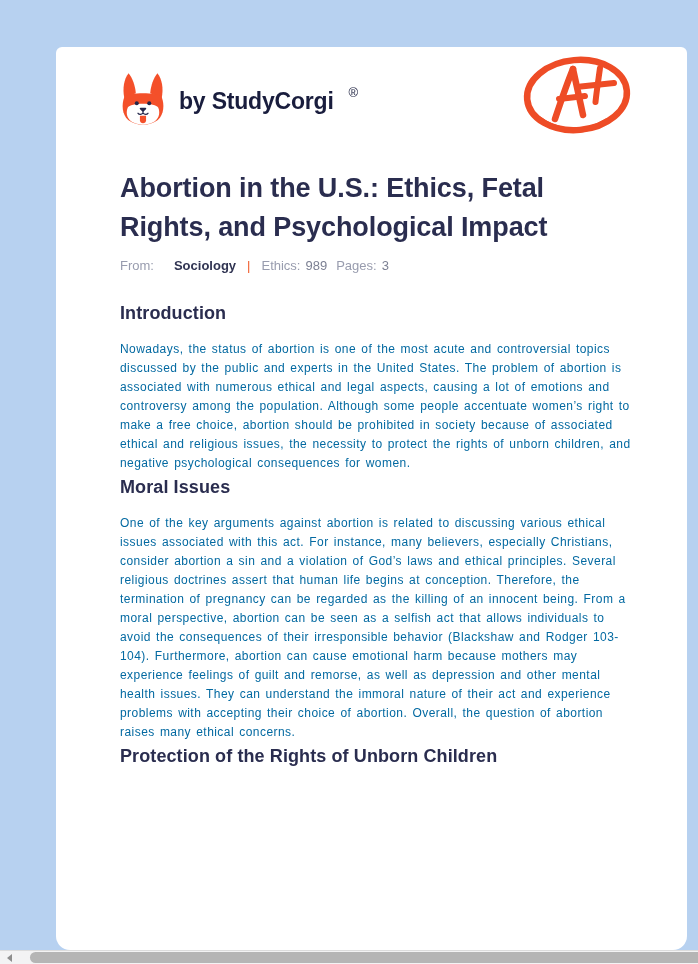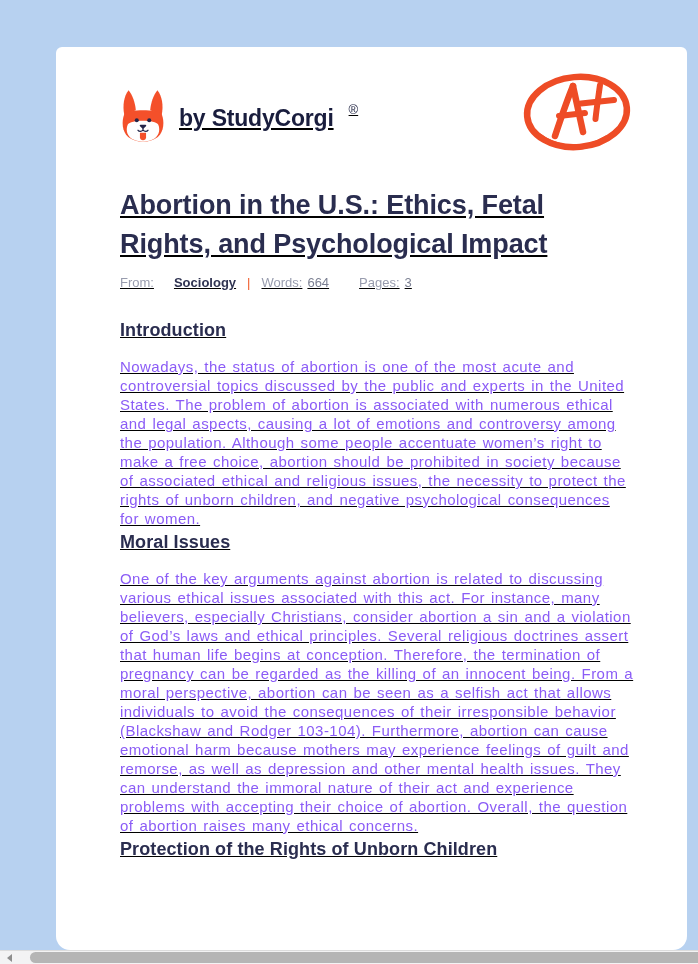--- a/index.html
+++ b/index.html
@@ -10,23 +10,22 @@
     font-family: "Liberation Sans", sans-serif;
     position: relative;
     overflow: hidden;
   }
   .card {
     position: absolute;
     left: 56px; top: 47px;
     width: 631px; height: 903px;
     background: #ffffff;
     border-radius: 6px 6px 14px 14px;
-    padding: 41px 55px 0 64px;
+    padding: 24px 55px 0 64px;
     overflow: hidden;
-    text-decoration: underline;
   }
   .card-header {
     display: flex;
     justify-content: space-between;
     align-items: flex-start;
   }
   .brand { display: flex; align-items: center; gap: 13px; text-decoration: none; cursor: pointer; }
   .brand-text {
     font-size: 23px; font-weight: 800; color: #191d3d; letter-spacing: -0.2px;
   }
@@ -39,31 +38,31 @@
     color: #2a2d4f; letter-spacing: -0.1px;
   }
   .meta {
     margin-top: 11px;
     font-size: 13px; color: #989cae;
     display: flex; align-items: center;
   }
   .meta-topic { color: #303452; font-weight: 700; text-decoration: none; margin-left: 20px; cursor: pointer; }
   .meta-sep { color: #f05a28; margin: 0 11px; }
   .meta-value { color: #7c8093; margin-left: 5px; }
-  .meta-pages-label { margin-left: 30px; }
+  .meta-pages-label { margin-left: 9px; }
   .article-body { width: 514px; margin-top: 30px; }
   .article-body h2 {
     font-size: 18px; line-height: 21px; font-weight: 700;
     color: #2a2d4f; margin: 4px 0 16px 0; letter-spacing: 0.1px;
   }
   .article-body section:first-child h2 { margin-top: 0; }
   .article-body p {
     margin: 0 0 4px 0;
-    font-size: 15px; line-height: 19px;
-    color: #8b5cf6;
+    font-size: 12px; line-height: 19px;
+    color: #0369a1;
     letter-spacing: 0.45px; word-spacing: 1.4px;
   }
   
   .hscrollbar {
     position: absolute; left: 0; right: 0; bottom: 0;
     height: 14px;
     background: #f3f3f4;
     border-top: 1px solid #dcdcdc;
     z-index: 20;
     cursor: default;
@@ -122,22 +121,22 @@
       </svg>
     </span>
   </header>
 
   <h1>Abortion in the U.S.: Ethics, Fetal Rights, and Psychological Impact</h1>
 
   <div class="meta">
     <span>From:</span>
     <a class="meta-topic">Sociology</a>
     <span class="meta-sep">|</span>
-    <span>Words:</span>
-    <span class="meta-value">664</span>
+    <span>Ethics:</span>
+    <span class="meta-value">989</span>
     <span class="meta-pages-label">Pages:</span>
     <span class="meta-value">3</span>
   </div>
 
   <div class="article-body">
     <section>
       <h2>Introduction</h2>
       <p>Nowadays, the status of abortion is one of the most acute and controversial topics discussed by the public and experts in the United States. The problem of abortion is associated with numerous ethical and legal aspects, causing a lot of emotions and controversy among the population. Although some people accentuate women’s right to make a free choice, abortion should be prohibited in society because of associated ethical and religious issues, the necessity to protect the rights of unborn children, and negative psychological consequences for women.</p>
     </section>
     <section>

